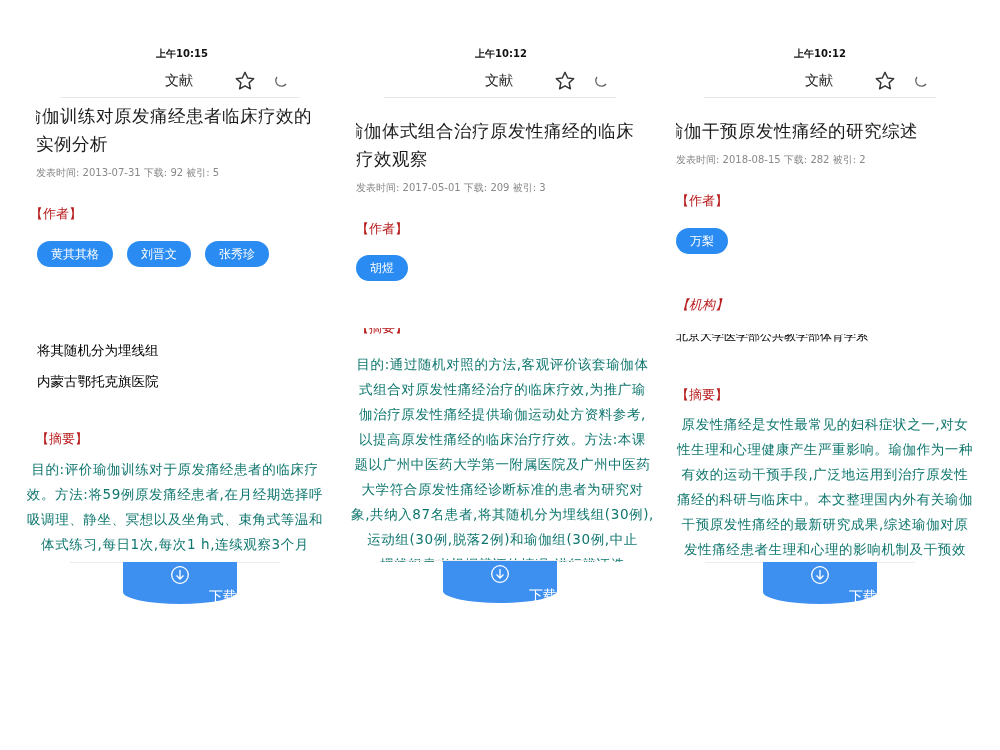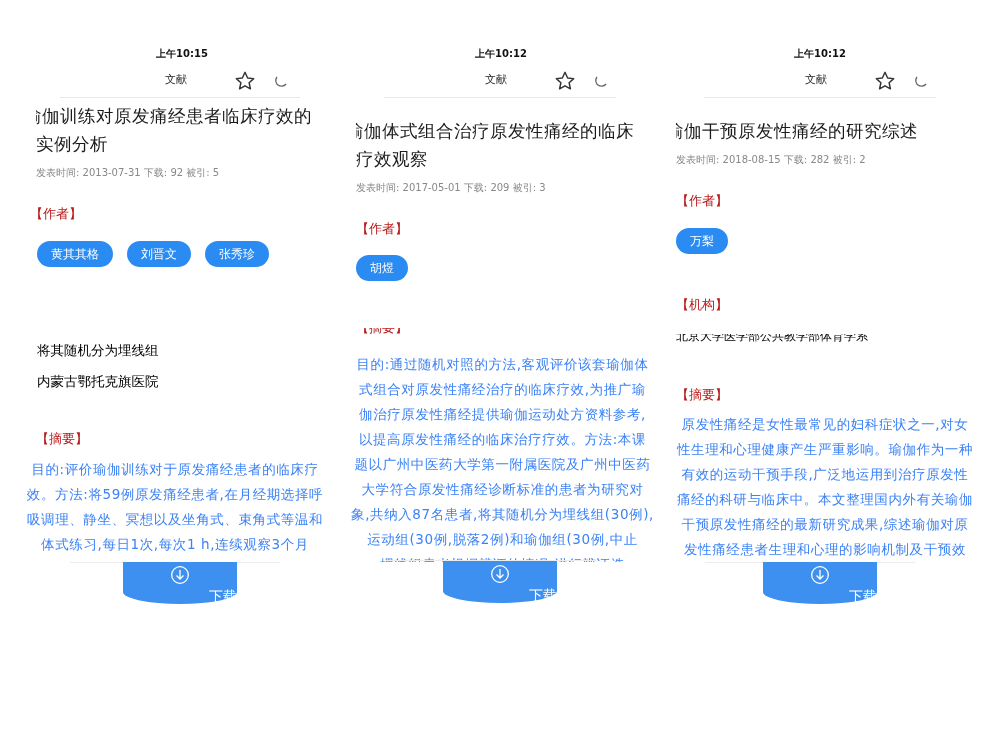--- a/index.html
+++ b/index.html
@@ -6,35 +6,35 @@
   body {
     width: 1000px; height: 750px; background: #ffffff; position: relative; overflow: hidden;
     font-family: "DejaVu Sans", "Liberation Sans", sans-serif; color: #222;
   }
   .panel { position: absolute; top: 0; width: 330px; height: 750px; overflow: hidden; }
   .status-time {
     position: absolute; top: 47px; left: 0; width: 100%; text-align: center;
     font-size: 10px; font-weight: bold; color: #111;
   }
   .navbar { position: absolute; top: 68px; left: 0; width: 100%; height: 30px; }
-  .nav-title { position: absolute; top: 4px; font-size: 11px; color: #222; }
+  .nav-title { position: absolute; top: 4px; font-size: 14px; color: #222; }
   .nav-star { position: absolute; top: 2px; width: 22px; height: 22px; }
   .nav-spin { position: absolute; top: 6px; width: 14px; height: 14px; }
   .nav-divider { position: absolute; top: 29px; height: 1px; background: #e8e8e8; }
   .content { position: absolute; left: 36px; right: 8px; }
   .title { font-size: 17.5px; line-height: 28px; color: #1a1a1a; letter-spacing: 0.5px; white-space: nowrap; }
   .meta { font-size: 10px; color: #888; margin-top: 8px; }
   .section-label { font-size: 13px; color: #b91c1c; position: absolute; }
   .pill {
     display: inline-block; background: #2a8cf2; color: #fff; font-size: 12px;
     height: 26px; line-height: 26px; padding: 0 14px; border-radius: 13px; margin-right: 14px;
   }
   .pills { position: absolute; }
   .inst { position: absolute; font-size: 13.5px; color: #000000; }
-  .abstract { position: absolute; font-size: 13.5px; line-height: 25px; color: #3b82f6; letter-spacing: 0.6px; }
+  .abstract { position: absolute; font-size: 13.5px; line-height: 25px; color: #0f766e; letter-spacing: 0.6px; }
   .abstract .ln { display: block; white-space: nowrap; text-align: center; }
   .fade-line { position: absolute; height: 1px; background: #ececec; }
   .dl-btn {
     position: absolute; width: 114px; height: 42px; background: #3d8ff0; color: #fff;
     border-radius: 0 0 57px 57px / 0 0 12px 12px; text-align: center;
   }
   .dl-icon { position: absolute; top: 3px; left: 47px; width: 20px; height: 20px; }
   .dl-label { position: absolute; top: 26px; width: 100%; font-size: 14px; text-align: right; }
 </style>
 </head>
@@ -142,21 +142,21 @@
   <div class="content" style="top:117px; left:16px; width:320px; overflow:hidden;">
     <div class="title">
       <div style="margin-left:-10px;">瑜伽干预原发性痛经的研究综述</div>
     </div>
     <div class="meta" style="">发表时间: 2018-08-15  下载: 282  被引: 2</div>
   </div>
   <div class="section-label" style="top:192px; left:16px;">【作者】</div>
   <div class="pills" style="top:228px; left:16px;">
     <span class="pill">万梨</span>
   </div>
-  <div class="section-label" style="top:296px; left:16px;">【机构】</div>
+  <div class="section-label" style="top:296px; left:16px;font-style:italic;">【机构】</div>
   <div class="inst" style="top:334px; left:16px; height:9px; overflow:hidden; font-size:12px;">
     <div style="margin-top:-6px;">北京大学医学部公共教学部体育学系</div>
   </div>
   <div class="section-label" style="top:386px; left:16px;">【摘要】</div>
   <div class="abstract" style="top:412px; left:10px; width:310px; height:150px; overflow:hidden;">
     <span class="ln">原发性痛经是女性最常见的妇科症状之一,对女</span>
     <span class="ln">性生理和心理健康产生严重影响。瑜伽作为一种</span>
     <span class="ln">有效的运动干预手段,广泛地运用到治疗原发性</span>
     <span class="ln">痛经的科研与临床中。本文整理国内外有关瑜伽</span>
     <span class="ln">干预原发性痛经的最新研究成果,综述瑜伽对原</span>

